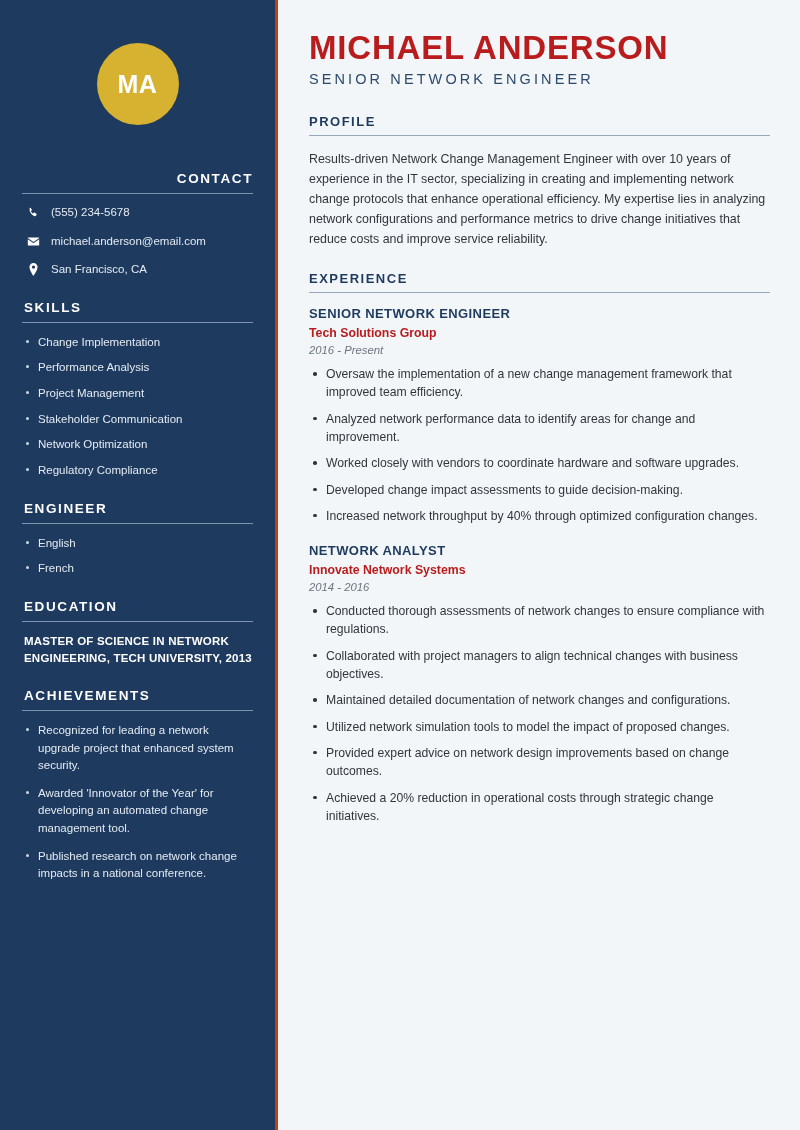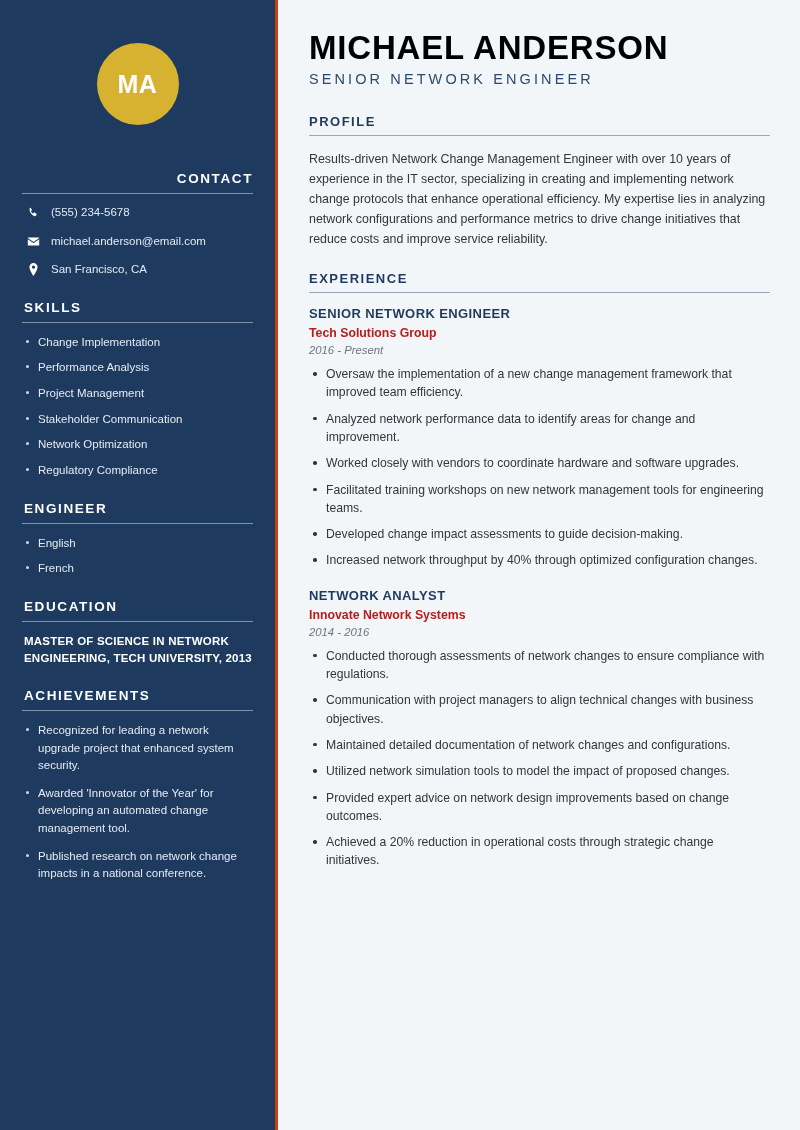--- a/index.html
+++ b/index.html
@@ -125,21 +125,21 @@
   }
 
   
   .main {
     flex: 1;
     box-sizing: border-box;
     padding: 30px 30px 0 31px;
     background: #f2f6f8;
   }
   .name {
-    color: #000000;
+    color: #b91c1c;
     font-size: 33px;
     font-weight: bold;
     letter-spacing: 0.8px;
     margin: 0 0 5px 0;
     line-height: 1.08;
   }
   .role {
     color: #2c4a6b;
     font-size: 14.5px;
     letter-spacing: 3.1px;
@@ -308,33 +308,32 @@
       <div class="main-rule"></div>
 
       <div class="job">
         <h3 class="job-title">SENIOR NETWORK ENGINEER</h3>
         <div class="job-company">Tech Solutions Group</div>
         <div class="job-dates">2016 - Present</div>
         <ul class="job-bullets">
           <li>Oversaw the implementation of a new change management framework that improved team efficiency.</li>
           <li>Analyzed network performance data to identify areas for change and improvement.</li>
           <li>Worked closely with vendors to coordinate hardware and software upgrades.</li>
-          <li>Facilitated training workshops on new network management tools for engineering teams.</li>
           <li>Developed change impact assessments to guide decision-making.</li>
           <li>Increased network throughput by 40% through optimized configuration changes.</li>
         </ul>
       </div>
 
       <div class="job">
         <h3 class="job-title">NETWORK ANALYST</h3>
         <div class="job-company">Innovate Network Systems</div>
         <div class="job-dates">2014 - 2016</div>
         <ul class="job-bullets">
           <li>Conducted thorough assessments of network changes to ensure compliance with regulations.</li>
-          <li>Communication with project managers to align technical changes with business objectives.</li>
+          <li>Collaborated with project managers to align technical changes with business objectives.</li>
           <li>Maintained detailed documentation of network changes and configurations.</li>
           <li>Utilized network simulation tools to model the impact of proposed changes.</li>
           <li>Provided expert advice on network design improvements based on change outcomes.</li>
           <li>Achieved a 20% reduction in operational costs through strategic change initiatives.</li>
         </ul>
       </div>
 
     </section>
 
   </main>

